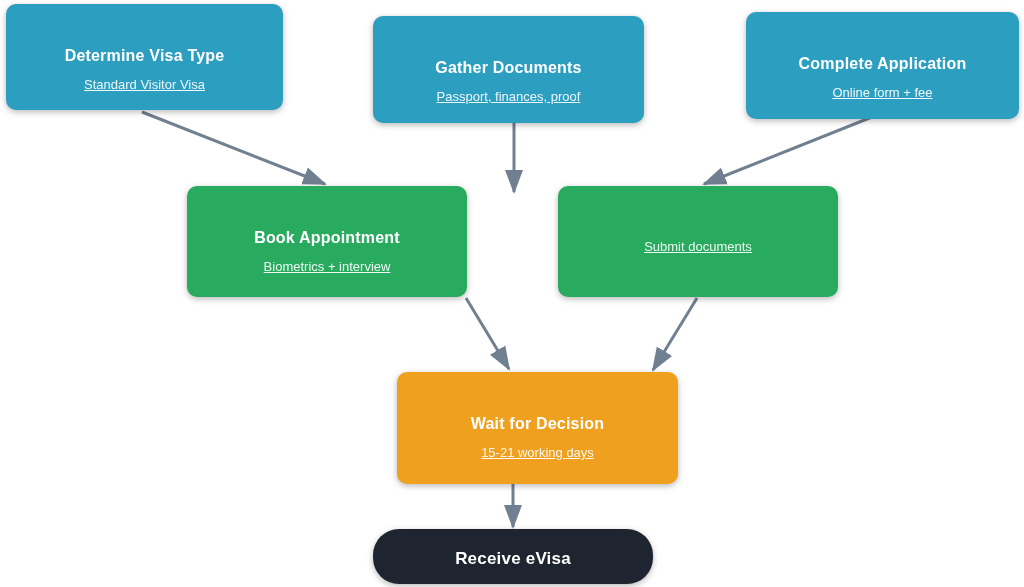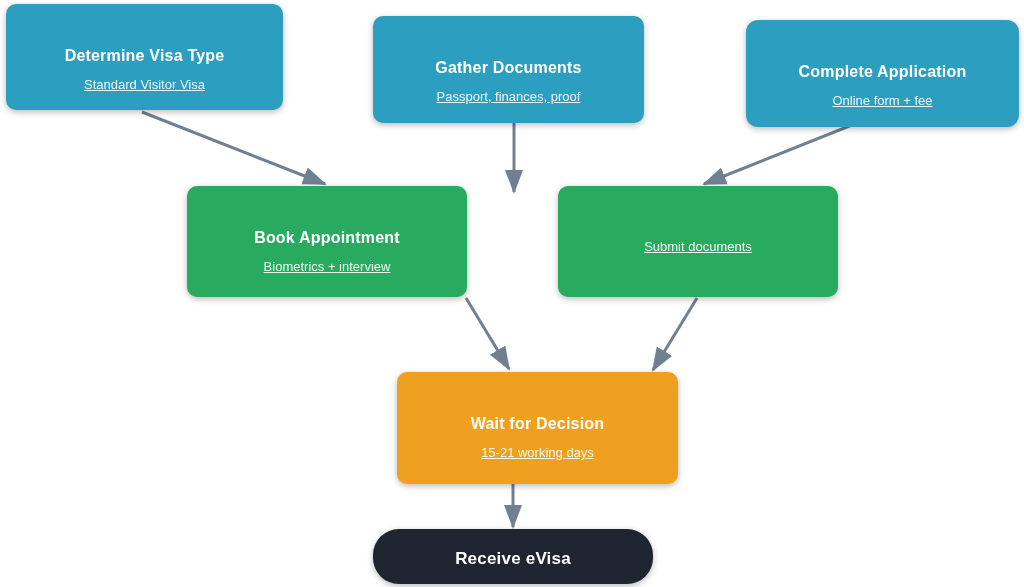--- a/index.html
+++ b/index.html
@@ -59,21 +59,21 @@
     padding: 4px 0 0 0;
     border-radius: 26px;
   }
   .node.terminal .title {
     font-size: 17px;
   }
 
   
   .n-determine { left: 6px;   top: 4px;   width: 277px; height: 106px; }
   .n-gather    { left: 373px; top: 16px;   width: 271px; height: 107px; }
-  .n-complete  { left: 746px; top: 20px;   width: 273px; height: 107px; border-radius: 12px; }
+  .n-complete  { left: 746px; top: 12px;   width: 273px; height: 107px; }
   .n-book      { left: 187px; top: 186px; width: 280px; height: 111px; }
   .n-attend    { left: 558px; top: 186px; width: 280px; height: 111px; }
   .n-wait      { left: 373px; top: 372px; width: 281px; height: 112px; margin-left: 24px; }
   .n-receive   { left: 373px; top: 529px; width: 280px; height: 55px;  }
 </style>
 </head>
 <body>
 
 <div class="canvas">
 

